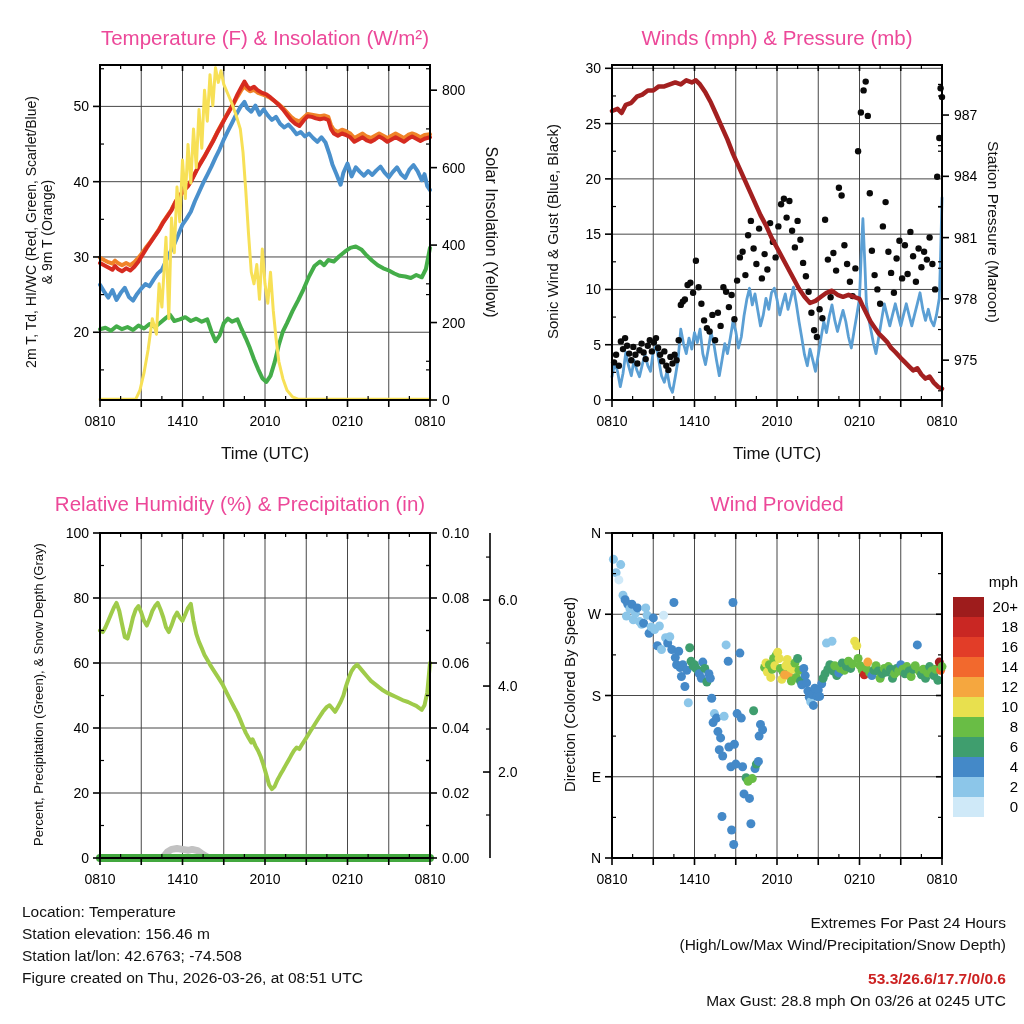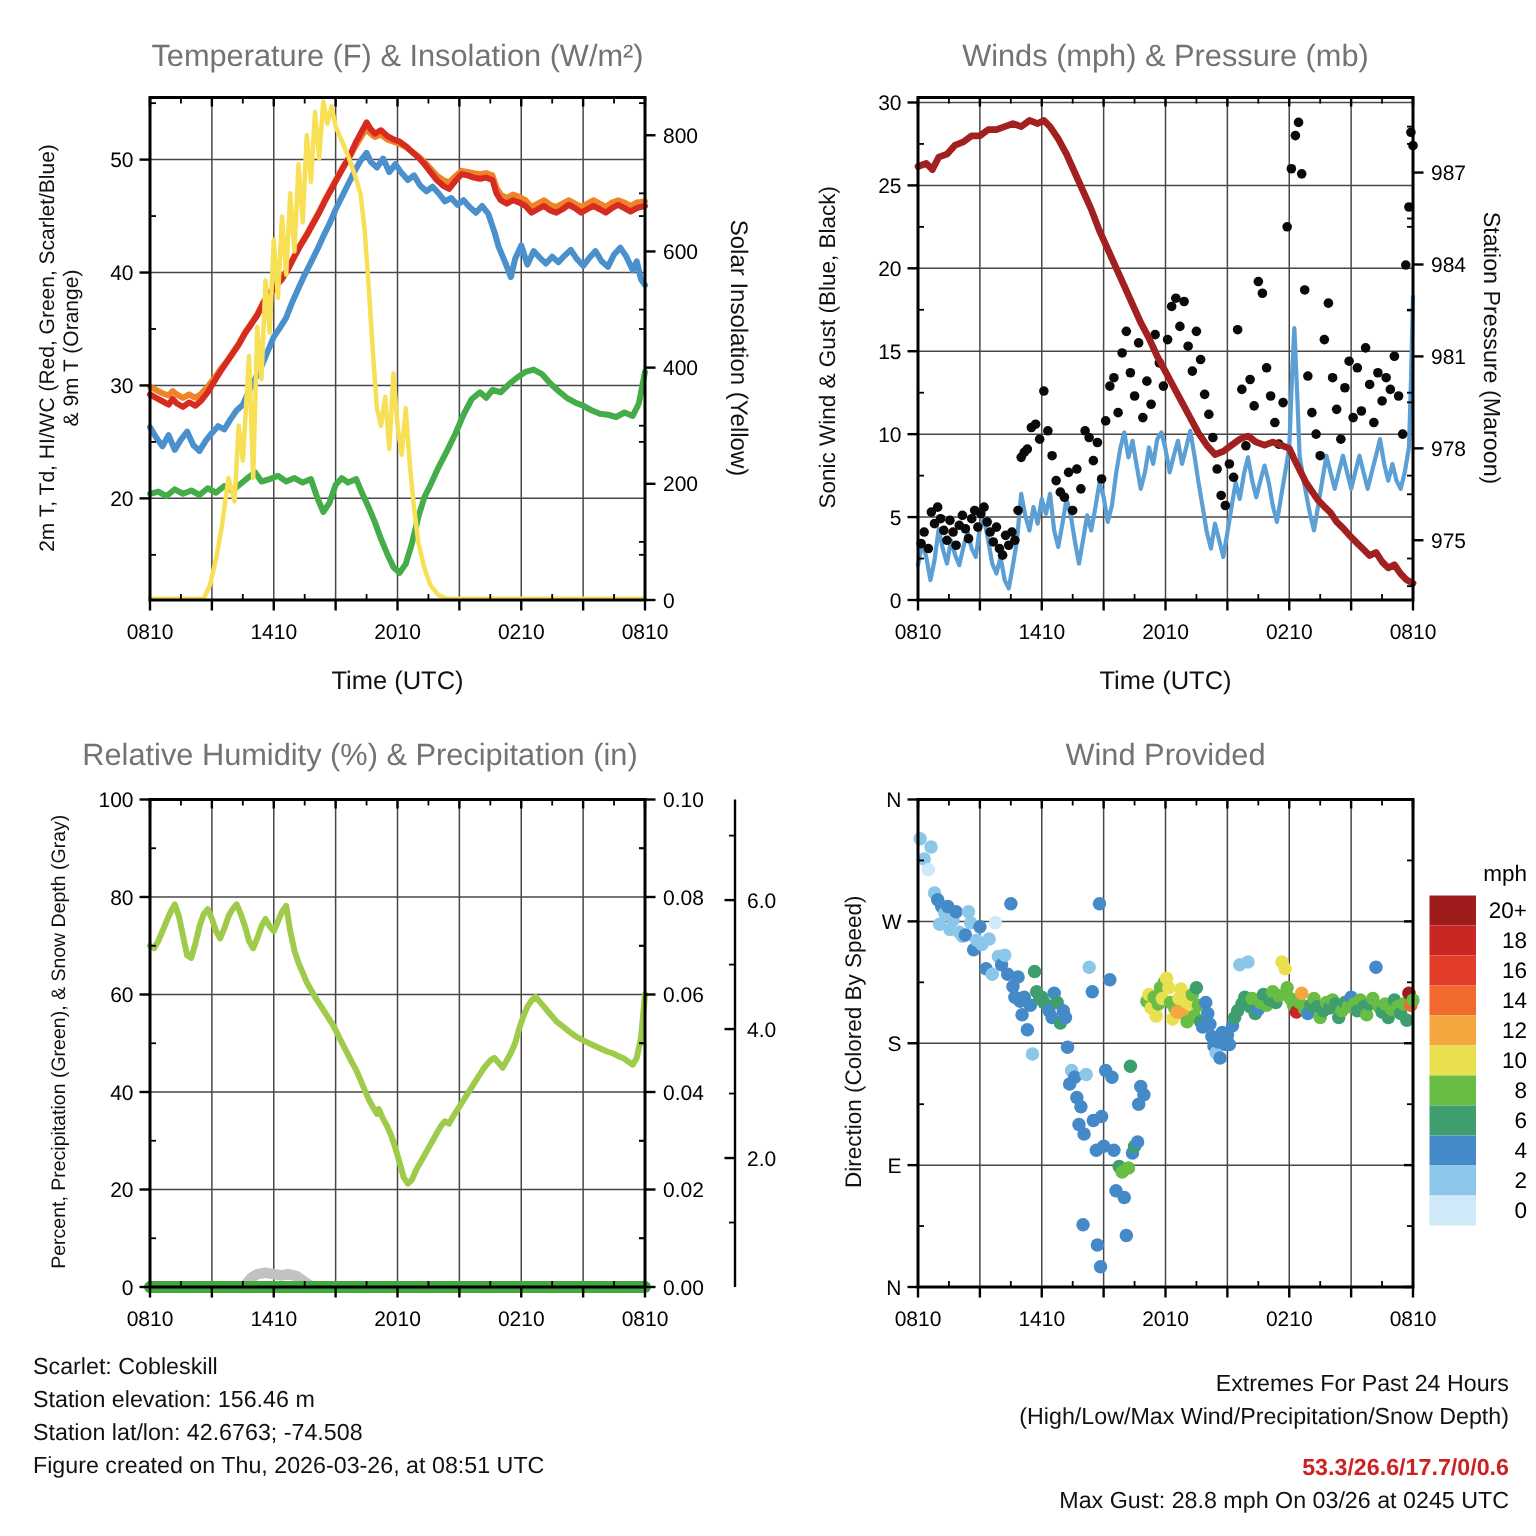--- a/index.html
+++ b/index.html
@@ -1,18 +1,18 @@
 <!DOCTYPE html>
 <html><head>
 <meta charset="utf-8">
 <style>
   html,body{margin:0;padding:0;background:#fff;}
   #page{position:relative;width:1024px;height:1024px;background:#fff;overflow:hidden;
         font-family:"Liberation Sans",sans-serif;color:#111;}
-  .title{position:absolute;text-align:center;font-size:20.5px;color:#737373;}
+  .title{position:absolute;text-align:center;font-size:20.5px;color:#ec4899;}
   .xlab{position:absolute;text-align:center;font-size:17px;}
   .ylab{position:absolute;text-align:center;white-space:nowrap;}
   .rotL{transform:rotate(-90deg);}
   .rotR{transform:rotate(90deg);}
   #charts{position:absolute;left:0;top:0;}
   .ftl{position:absolute;left:22px;font-size:15.5px;line-height:22px;}
   .ftr{position:absolute;right:18px;text-align:right;font-size:15.5px;line-height:22px;}
   .red{color:#cc2222;font-weight:bold;margin-top:12px;}
   .credit{position:absolute;left:0;top:1028px;width:100%;text-align:center;
           font-size:14px;color:#a6a6a6;}
@@ -758,21 +758,21 @@
     <div>2m T, Td, HI/WC (Red, Green, Scarlet/Blue)</div>
     <div>&amp; 9m T (Orange)</div>
   </div>
   <div class="ylab rotR" style="left:316px;top:223px;width:350px;font-size:16px;">Solar Insolation (Yellow)</div>
   <div class="ylab rotL" style="left:377px;top:223px;width:350px;font-size:15px;">Sonic Wind &amp; Gust (Blue, Black)</div>
   <div class="ylab rotR" style="left:818px;top:223px;width:350px;font-size:15.5px;">Station Pressure (Maroon)</div>
   <div class="ylab rotL" style="left:-129px;top:687px;width:335px;font-size:13px;">Percent, Precipitation (Green), &amp; Snow Depth (Gray)</div>
   <div class="ylab rotL" style="left:402px;top:686px;width:335px;font-size:15px;">Direction (Colored By Speed)</div>
 
   <div class="ftl" style="top:901px;">
-    <div>Scarlet: Cobleskill</div>
+    <div>Location: Temperature</div>
     <div>Station elevation: 156.46 m</div>
     <div>Station lat/lon: 42.6763; -74.508</div>
     <div>Figure created on Thu, 2026-03-26, at 08:51 UTC</div>
   </div>
 
   <div class="ftr" style="top:912px;">
     <div>Extremes For Past 24 Hours</div>
     <div>(High/Low/Max Wind/Precipitation/Snow Depth)</div>
     <div class="red">53.3/26.6/17.7/0/0.6</div>
     <div>Max Gust: 28.8 mph On 03/26 at 0245 UTC</div>

